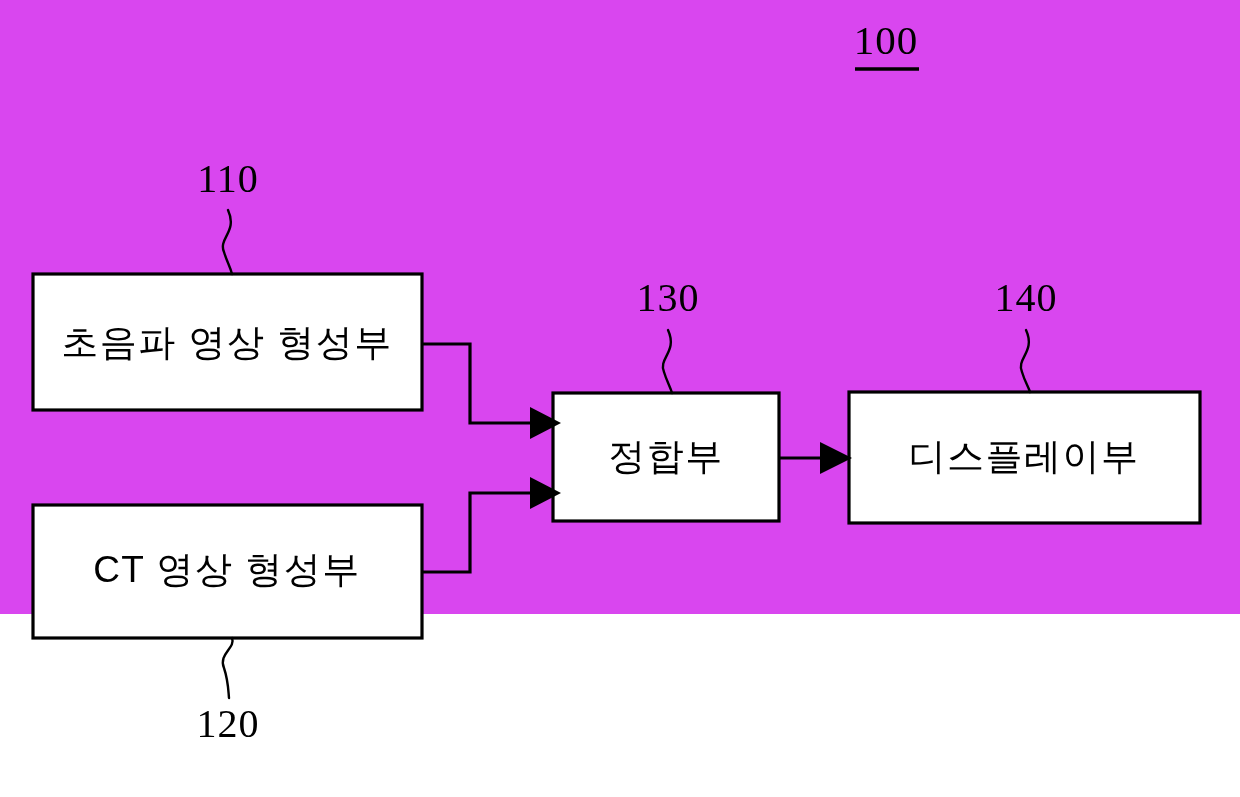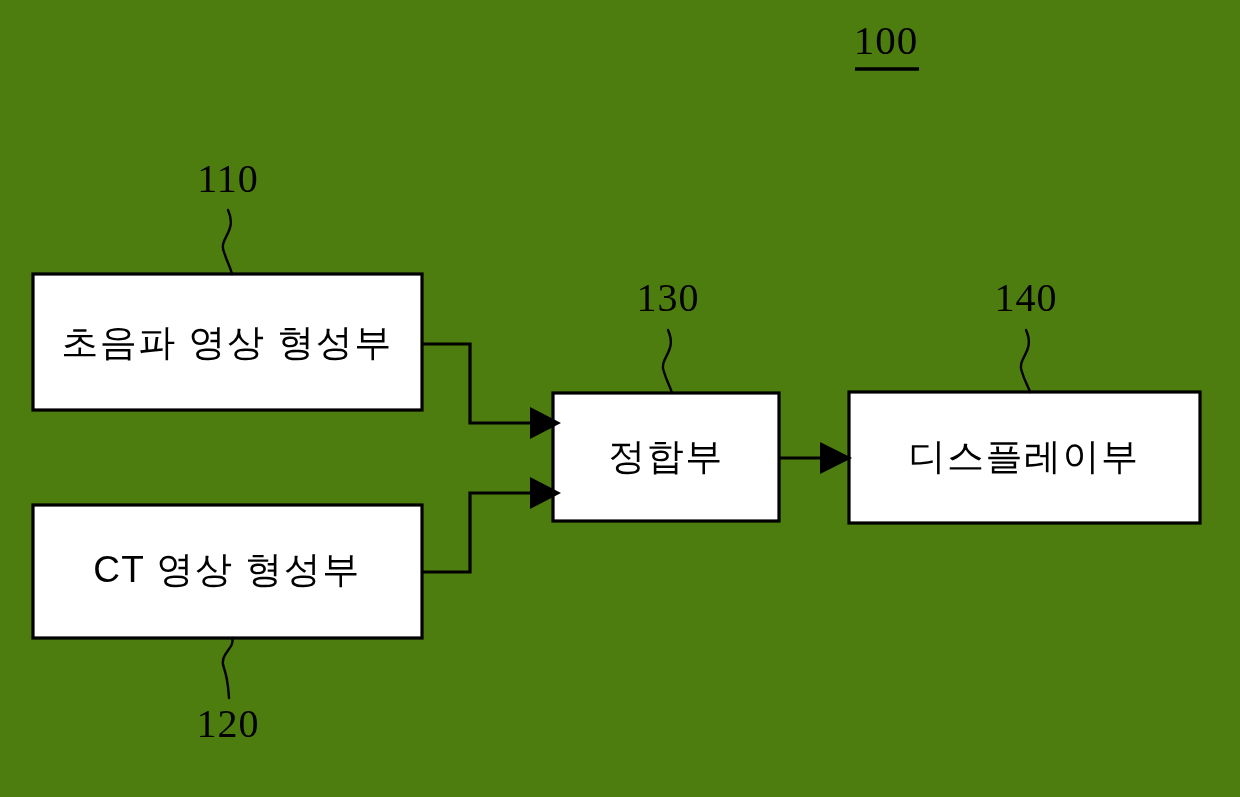--- a/index.html
+++ b/index.html
@@ -9,22 +9,22 @@
   }
   body {
     width: 1240px;
     height: 797px;
     font-family: "Liberation Sans", sans-serif;
     overflow: hidden;
   }
   #figure-root {
     position: relative;
     width: 1240px;
-    height: 797px;
-    background: #4d7c0f;
+    height: 614px;
+    background: #d946ef;
   }
   #figure-svg {
     display: block;
     width: 1240px;
     height: 797px;
   }
   .box-rect {
     fill: #ffffff;
     stroke: #000000;
     stroke-width: 3.2;

